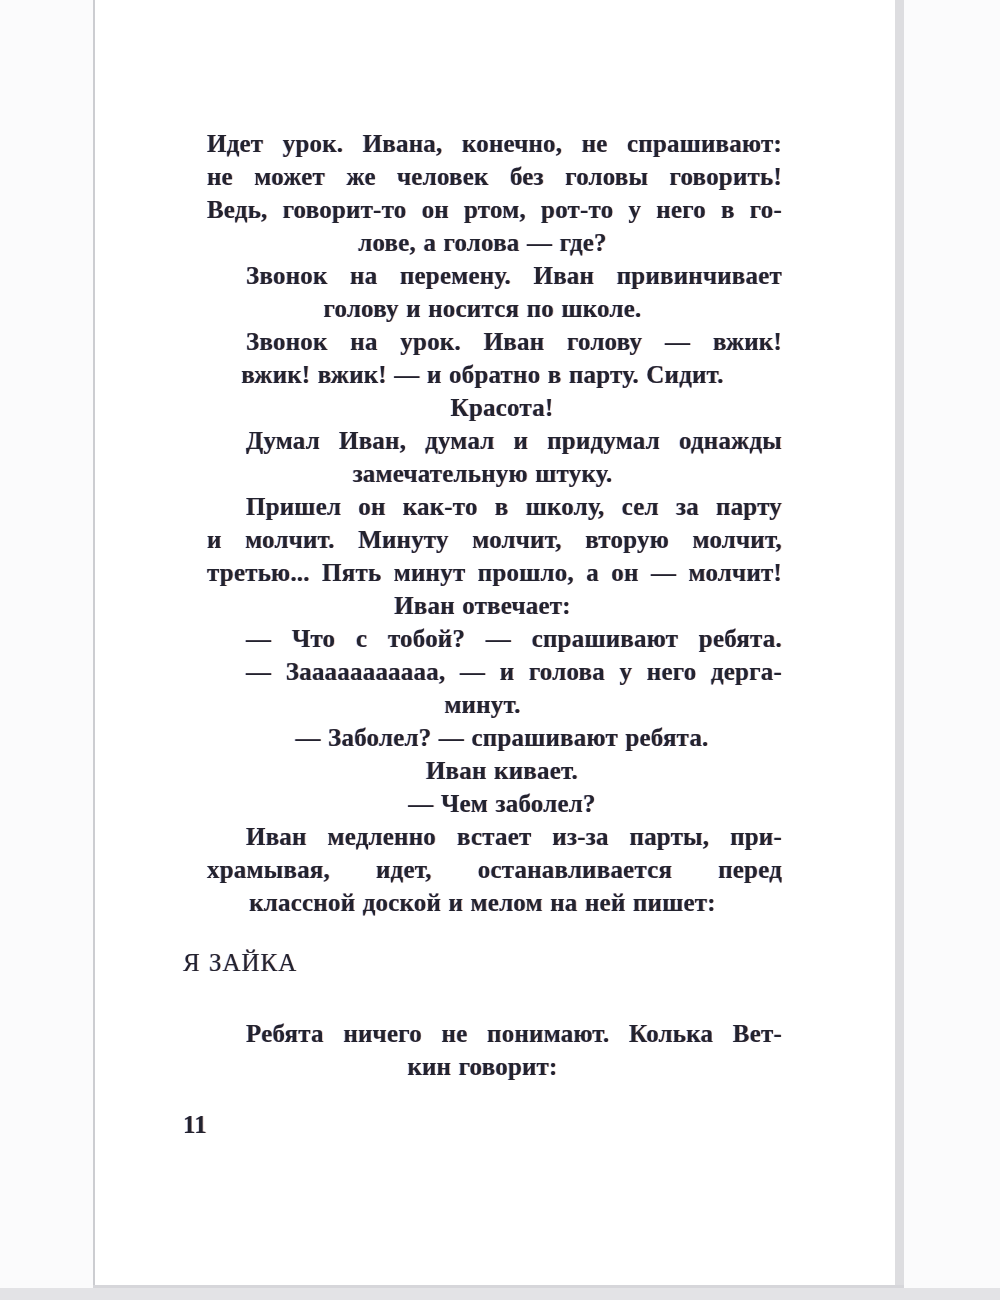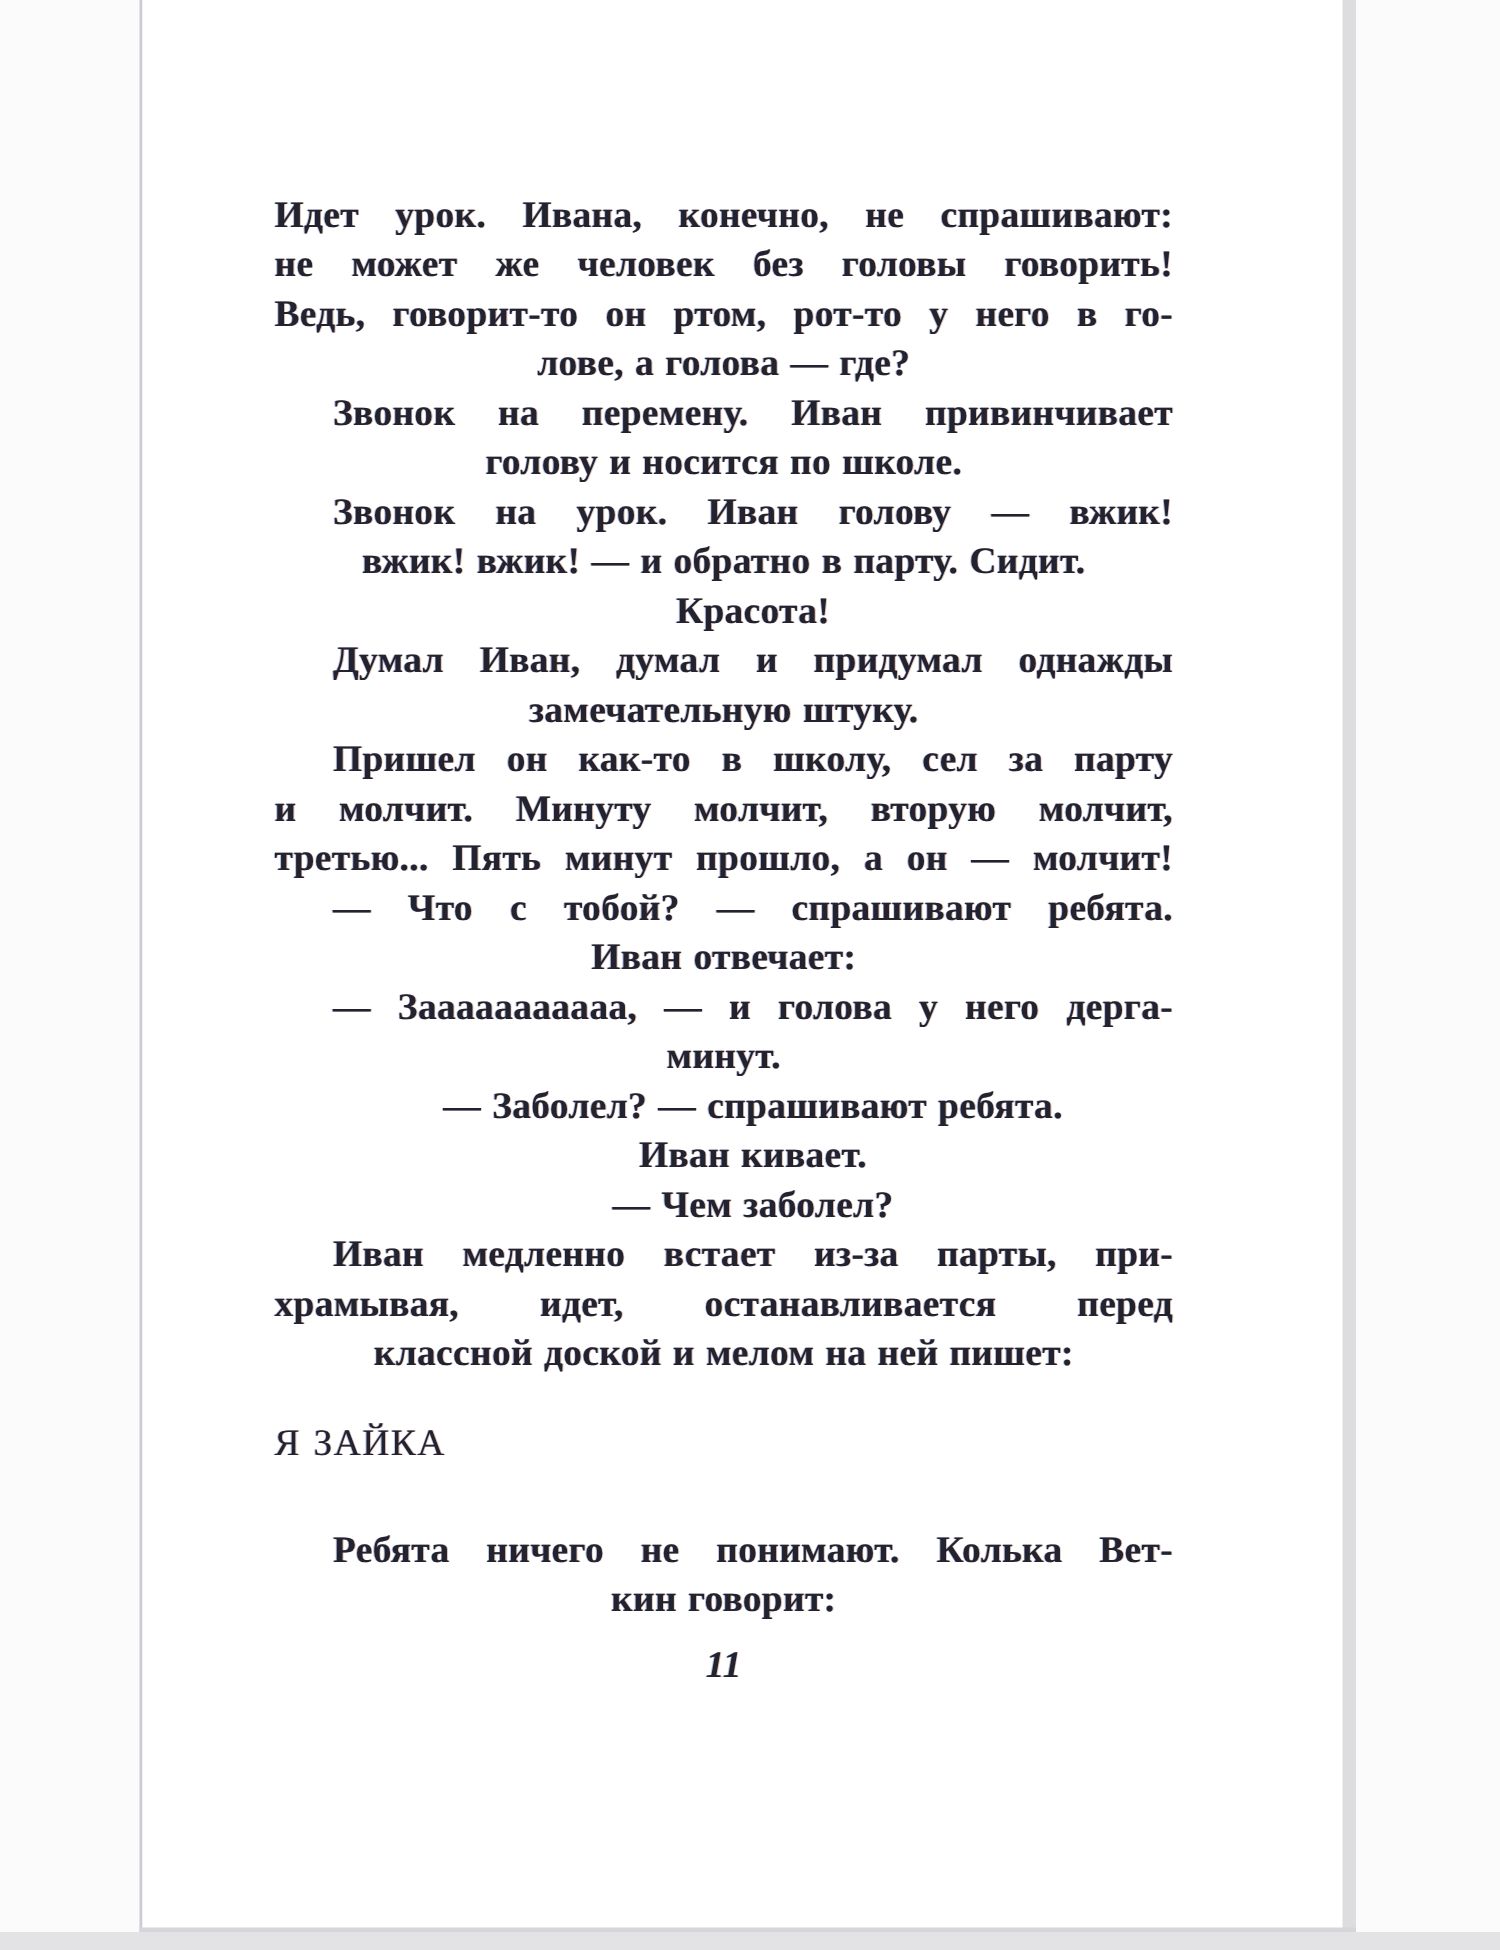--- a/index.html
+++ b/index.html
@@ -71,35 +71,34 @@
     text-shadow: 0.6px 0 0 rgba(150, 50, 0, 0.30), -0.6px 0 0 rgba(0, 30, 150, 0.30);
   }
   .ln {
     text-align: center;
     white-space: nowrap;
   }
   .ln.j {
     white-space: normal;
     text-align: justify;
     text-align-last: justify;
+    margin-left: 24px;
   }
   .ln.ind {
     text-indent: 39px;
   }
   .heading {
     font-weight: normal;
     letter-spacing: 1px;
     margin: 27px 0 38px 0;
     line-height: 33px;
   }
   .pagenum {
-    text-align: center;
-    margin-top: 11px;
+    margin-top: 25px;
     line-height: 33px;
-    font-style: italic;
   }
 </style>
 </head>
 <body>
 
 <div class="edge-left"></div>
 <div class="page"></div>
 <div class="edge-right"></div>
 <div class="edge-bottom"></div>
 <div class="bottom-band"></div>
@@ -112,22 +111,22 @@
   <div class="ln j ind">Звонок на перемену. Иван привинчивает</div>
   <div class="ln">голову и носится по школе.</div>
   <div class="ln j ind">Звонок на урок. Иван голову — вжик!</div>
   <div class="ln">вжик! вжик! — и обратно в парту. Сидит.</div>
   <div class="ln ind">Красота!</div>
   <div class="ln j ind">Думал Иван, думал и придумал однажды</div>
   <div class="ln">замечательную штуку.</div>
   <div class="ln j ind">Пришел он как-то в школу, сел за парту</div>
   <div class="ln j">и молчит. Минуту молчит, вторую молчит,</div>
   <div class="ln j">третью... Пять минут прошло, а он — молчит!</div>
+  <div class="ln">Иван отвечает:</div>
   <div class="ln j ind">— Что с тобой? — спрашивают ребята.</div>
-  <div class="ln">Иван отвечает:</div>
   <div class="ln j ind">— Зааааааааааа, — и голова у него дерга-</div>
   <div class="ln">минут.</div>
   <div class="ln ind">— Заболел? — спрашивают ребята.</div>
   <div class="ln ind">Иван кивает.</div>
   <div class="ln ind">— Чем заболел?</div>
   <div class="ln j ind">Иван медленно встает из-за парты, при-</div>
   <div class="ln j">храмывая, идет, останавливается перед</div>
   <div class="ln">классной доской и мелом на ней пишет:</div>
 
   <div class="heading">Я ЗАЙКА</div>

